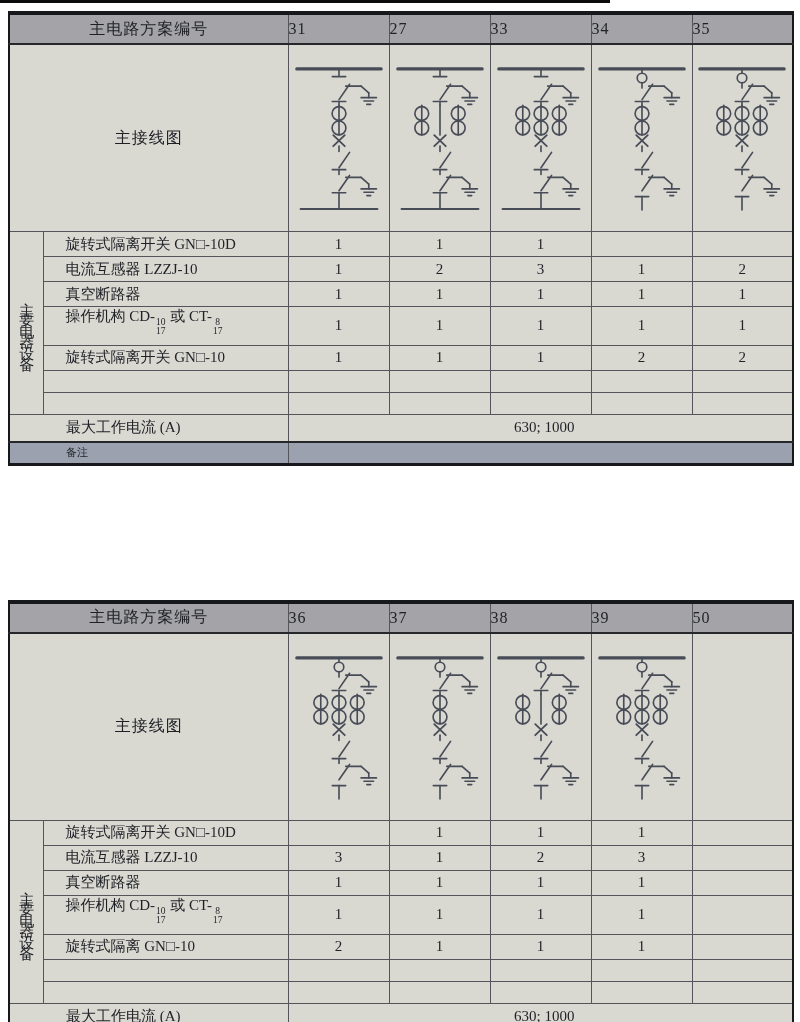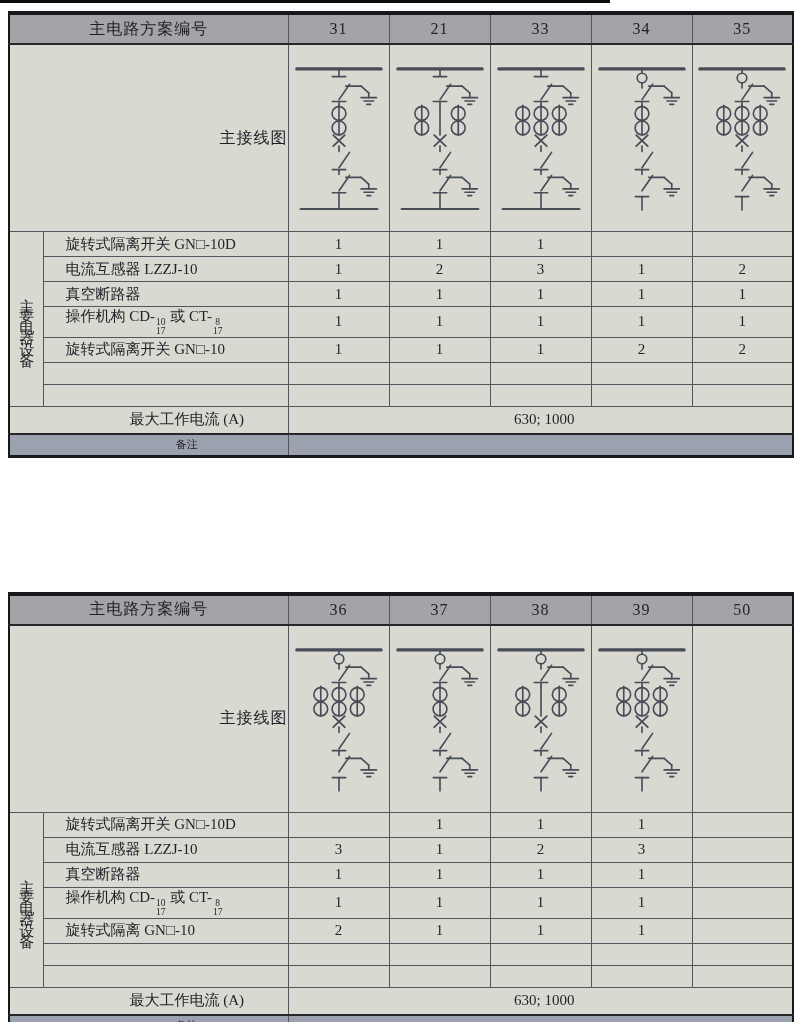--- a/index.html
+++ b/index.html
@@ -17,40 +17,40 @@
   #table2{margin-top:134px;}
   td{border:1px solid #54555b;padding:0;overflow:hidden;}
   .c-narrow{width:34px;}
   .c-name{width:245px;}
   .c-val{width:101px;}
   .hdr-row td{
     height:28px;background:#a3a3a8;border-bottom:2px solid #26272b;
     font-size:16px;letter-spacing:1px;
   }
   .hdr-label{text-align:center;}
-  .hdr-num{text-align:center;font-size:16px;margin-left:25px;}
+  .hdr-num{text-align:left;font-size:16px;margin-left:25px;}
   .diagram-row td{height:186px;vertical-align:middle;}
-  .diagram-label{text-align:right;font-size:16px;letter-spacing:1px;}
+  .diagram-label{text-align:center;font-size:16px;letter-spacing:1px;}
   .dg{width:96px;height:176px;margin:0 auto;}
   .eq-row td{height:24px;font-size:15px;}
   .eq-empty td{height:21px;}
   .eq-name{text-align:left;padding-left:22px;white-space:nowrap;}
   .eq-val{text-align:center;font-size:15px;}
   .v-label{vertical-align:middle;text-align:center;background:#d9d8d1;}
   .v-text{
     writing-mode:vertical-lr;text-orientation:upright;
     letter-spacing:11px;font-size:15px;margin:0 auto;line-height:1;
   }
   .maxcur-row td{height:26px;font-size:15px;}
-  .ft-label{text-align:center;padding-left:76px;white-space:nowrap;}
+  .ft-label{text-align:left;padding-left:56px;white-space:nowrap;}
   .ft-value{text-align:center;padding-left:8px;}
   .remark-row td{height:20px;background:#9ba1ae;border-top:2px solid #26272b;font-size:11px;}
   .frac{
     display:inline-flex;flex-direction:column;vertical-align:-0.4em;
-    line-height:1;font-size:9.5px;margin:0 1px;
+    line-height:1;font-size:9.5px;margin:8px 1px;
   }
   .frac span{display:block;text-align:center;}
 </style>
 </head>
 <body>
 
 <div class="scan-edge"></div>
 
 <table id="table1" class="scheme-table">
   <colgroup>
@@ -59,21 +59,21 @@
       <col class="c-val">
       <col class="c-val">
       <col class="c-val">
       <col class="c-val">
       <col class="c-val">
     </colgroup>
   <tbody>
       <tr class="hdr-row">
     <td colspan="2" class="hdr-label">主电路方案编号</td>
     <td class="hdr-num">31</td>
-    <td class="hdr-num">21</td>
+    <td class="hdr-num">27</td>
     <td class="hdr-num">33</td>
     <td class="hdr-num">34</td>
     <td class="hdr-num">35</td>
   </tr>
   <tr class="diagram-row">
     <td colspan="2" class="diagram-label">主接线图</td>
     <td>
           <div class="dg"><svg viewBox="0 0 100 164" width="100%" height="100%" preserveAspectRatio="xMidYMid meet">
               <line x1="6" y1="10" x2="94" y2="10" stroke="#474c57" stroke-width="3.2" stroke-linecap="round"></line>
               <line x1="50" y1="10" x2="50" y2="17" stroke="#474c57" stroke-width="1.7" stroke-linecap="round"></line>

